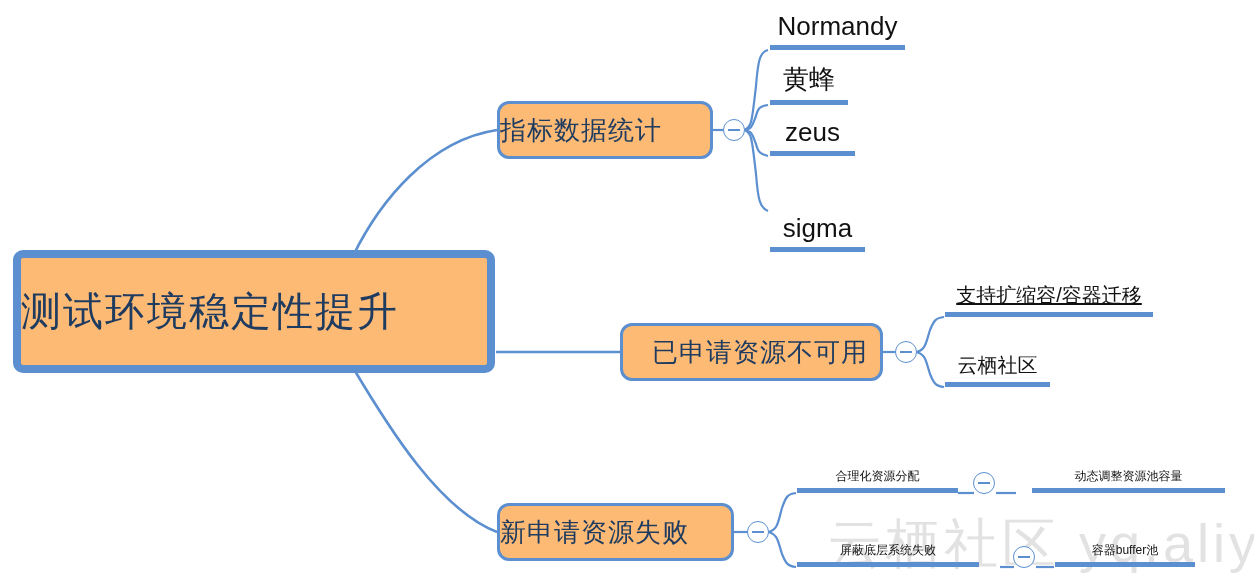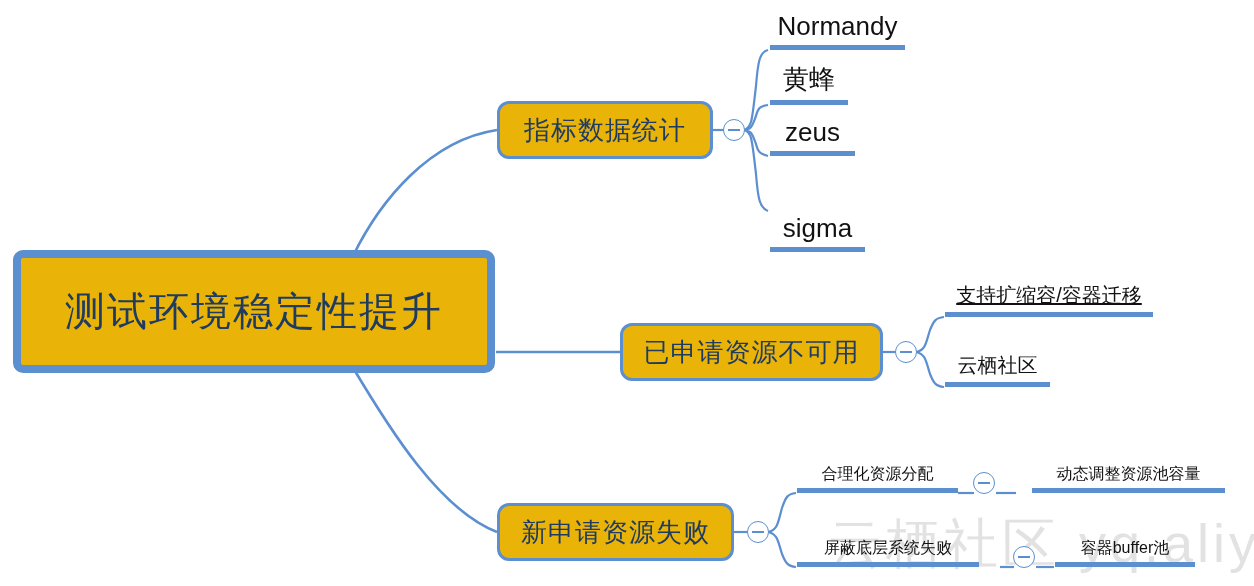--- a/index.html
+++ b/index.html
@@ -21,26 +21,26 @@
     position: absolute;
     left: 0;
     top: 0;
     width: 1254px;
     height: 586px;
     pointer-events: none;
   }
   .node {
     position: absolute;
     box-sizing: border-box;
-    background: #eab308;
+    background: #fdba74;
     border: 3px solid #5b8fd0;
     border-radius: 12px;
     display: flex;
     align-items: center;
-    justify-content: center;
+    justify-content: flex-start;
     color: #1f3c60;
     white-space: nowrap;
   }
   .node.root {
     border-width: 8px;
     border-radius: 10px;
     font-size: 40px;
     letter-spacing: 2px;
   }
   .node.branch {
@@ -53,21 +53,21 @@
     color: #111111;
     white-space: nowrap;
     display: flex;
     align-items: flex-end;
     justify-content: center;
     border-bottom: 5px solid #5b8fd0;
     padding-bottom: 3px;
   }
   .leaf.size-lg { font-size: 26px; }
   .leaf.size-md { font-size: 20px; }
-  .leaf.size-sm { font-size: 16px; }
+  .leaf.size-sm { font-size: 12px; }
   .collapse {
     position: absolute;
     box-sizing: border-box;
     width: 22px;
     height: 22px;
     border: 1.6px solid #5b8fd0;
     border-radius: 50%;
     background: #ffffff;
   }
   .collapse::before {
@@ -139,21 +139,21 @@
   <div class="leaf size-lg" style="left:770px; top:63px; width:78px; height:42px;">
     <span>黄蜂</span>
   </div>
   <div class="leaf size-lg" style="left:770px; top:114px; width:85px; height:42px;">
     <span>zeus</span>
   </div>
   <div class="leaf size-lg" style="left:770px; top:169px; width:95px; height:42px;margin-top:41px;">
     <span>sigma</span>
   </div>
 
-  <div class="node branch" style="left:620px; top:323px; width:263px; height:58px;">
+  <div class="node branch" style="left:620px; top:323px; width:263px; height:58px;padding-left:29px;">
     <span>已申请资源不可用</span>
   </div>
   <div class="collapse" style="left:895px; top:341px;"></div>
 
   <div class="leaf size-md" style="left:945px; top:276px; width:208px; height:41px;text-decoration:underline;">
     <span>支持扩缩容/容器迁移</span>
   </div>
   <div class="leaf size-md" style="left:945px; top:346px; width:105px; height:41px;">
     <span>云栖社区</span>
   </div>

